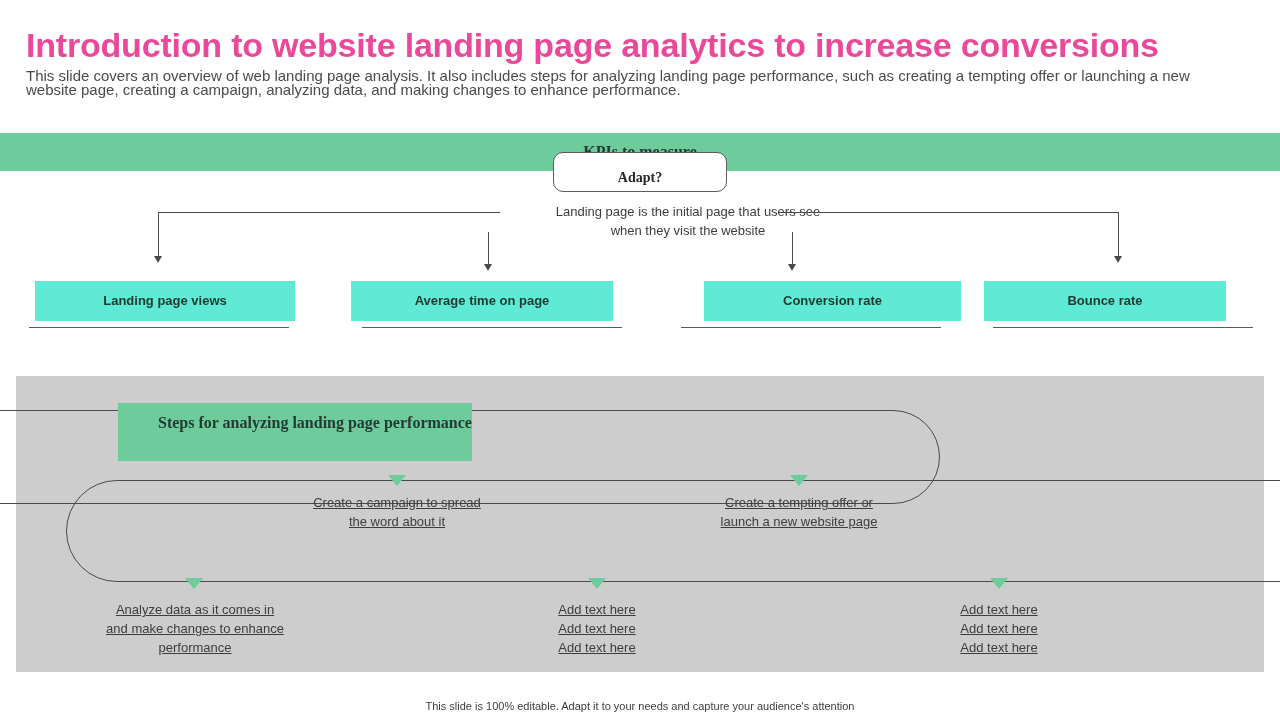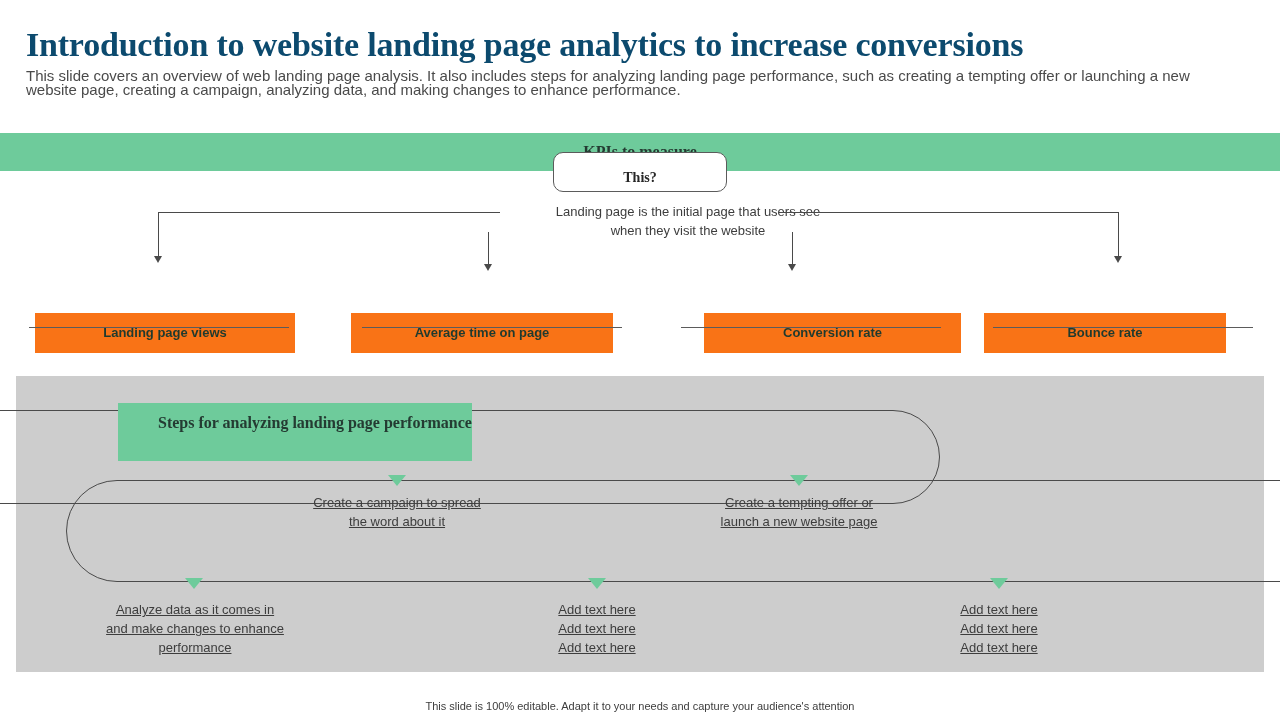--- a/index.html
+++ b/index.html
@@ -15,24 +15,24 @@
     overflow: hidden;
     position: relative;
   }
 
   
   .slide-title {
     position: absolute;
     left: 26px;
     top: 24px;
     width: 1215px;
-    font-family: Liberation Serif, serif;
+    font-family: Liberation Sans, sans-serif;
     font-size: 34px;
     font-weight: bold;
-    color: #0c4a6e;
+    color: #ec4899;
     letter-spacing: -0.2px;
     line-height: 42px;
     white-space: nowrap;
   }
   .slide-subtitle {
     position: absolute;
     left: 26px;
     top: 69px;
     width: 1200px;
     font-size: 15px;
@@ -115,23 +115,22 @@
     height: 0;
     border-left: 4px solid transparent;
     border-right: 4px solid transparent;
     border-top: 7px solid #4a4a4a;
   }
 
   
   .kpi-card {
     position: absolute;
     height: 40px;
-    background: #f97316;
+    background: #5eead4;
     box-sizing: border-box;
-    margin-top: 32px;
   }
   .kpi-card-label {
     width: 100%;
     height: 40px;
     line-height: 40px;
     text-align: center;
     font-size: 13px;
     font-weight: bold;
     color: #1f3a2e;
   }
@@ -210,21 +209,21 @@
 <body>
 
 <div class="slide-title">Introduction to website landing page analytics to increase conversions</div>
 <div class="slide-subtitle">This slide covers an overview of web landing page analysis. It also includes steps for analyzing landing page performance, such as creating a tempting offer or launching a new website page, creating a campaign, analyzing data, and making changes to enhance performance.</div>
 
 <div class="kpi-band">
   <div class="kpi-band-title">KPIs to measure</div>
 </div>
 
 <div class="what-box"></div>
-<div class="what-box-label">This?</div>
+<div class="what-box-label">Adapt?</div>
 <div class="what-desc">Landing page is the initial page that users see when they visit the website</div>
 
 <div class="hline" style="left:158px; top:212px; width:342px;"></div>
 <div class="hline" style="left:780px; top:212px; width:338px;"></div>
 
 <div class="vline" style="left:158px; top:212px; height:45px;"></div>
 <div class="arrow-down" style="left:154px; top:256px;"></div>
 
 <div class="vline" style="left:488px; top:232px; height:33px;"></div>
 <div class="arrow-down" style="left:484px; top:264px;"></div>

